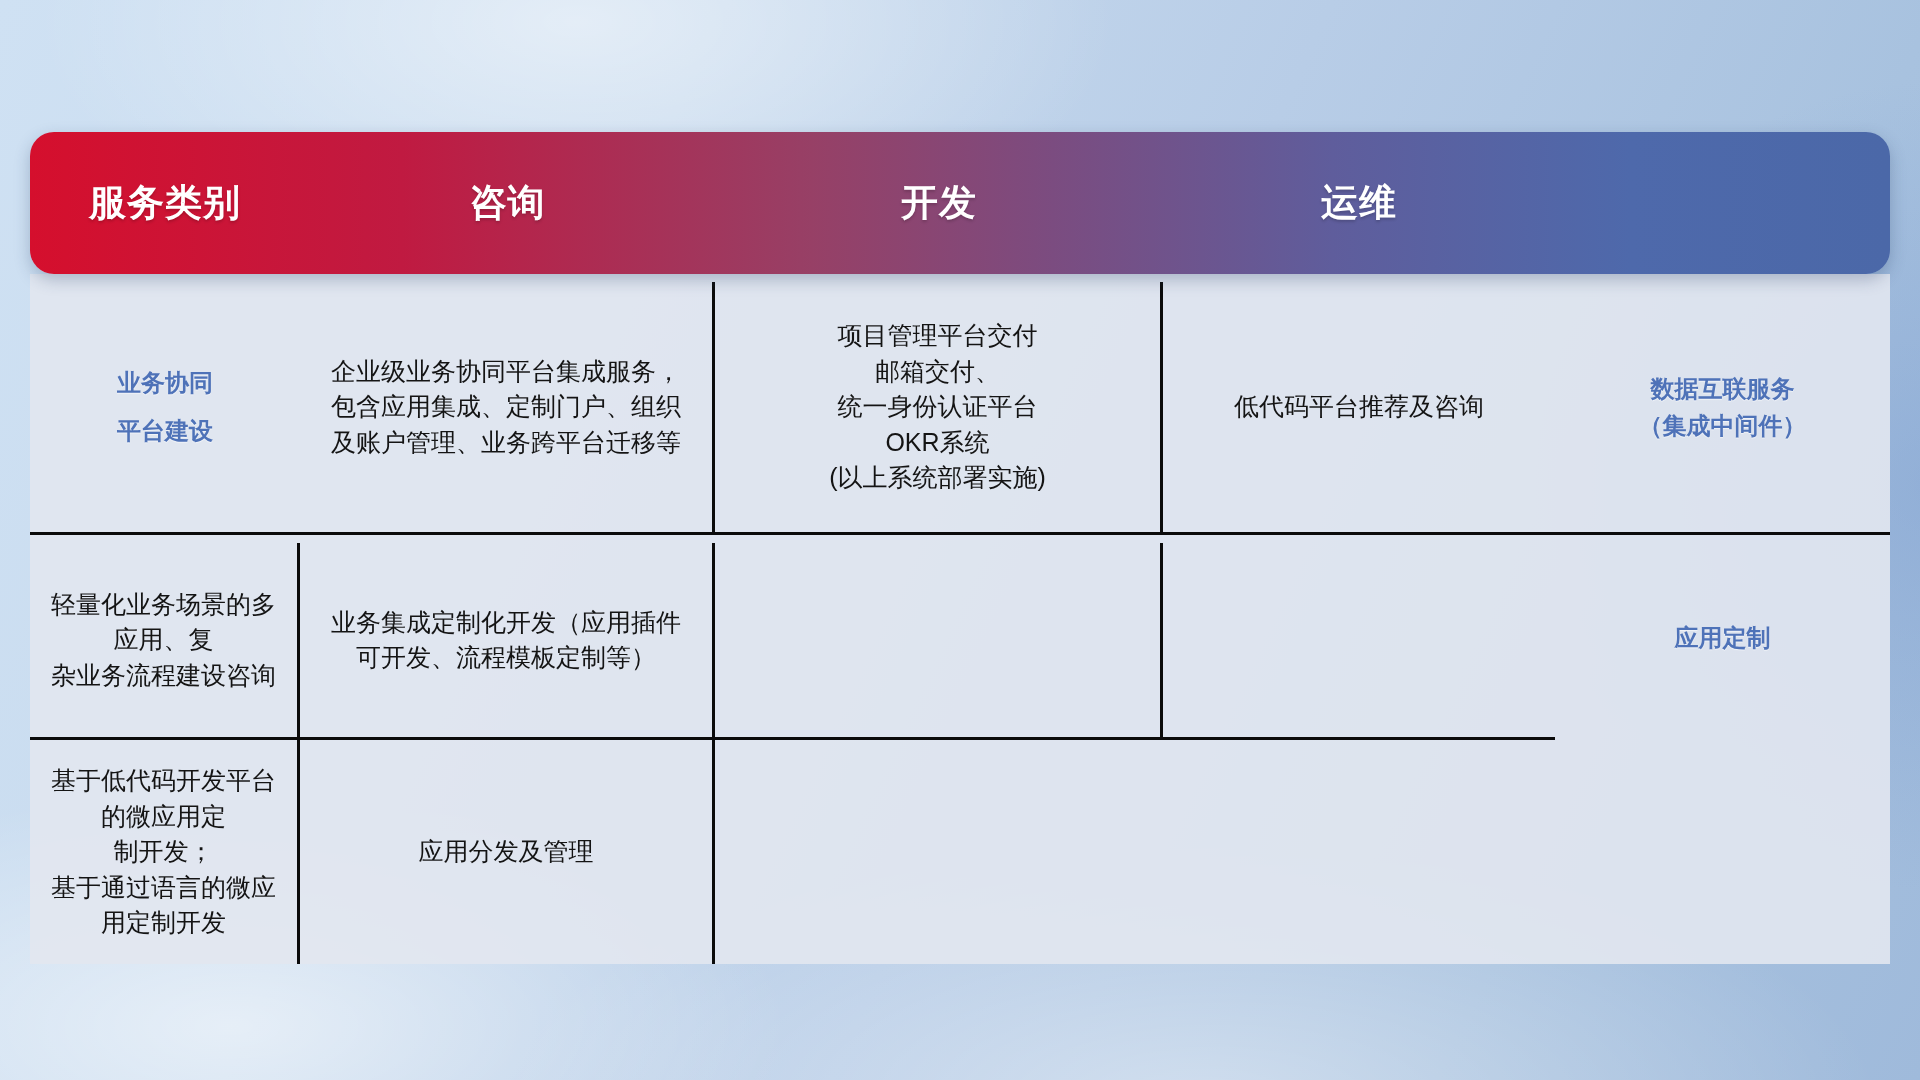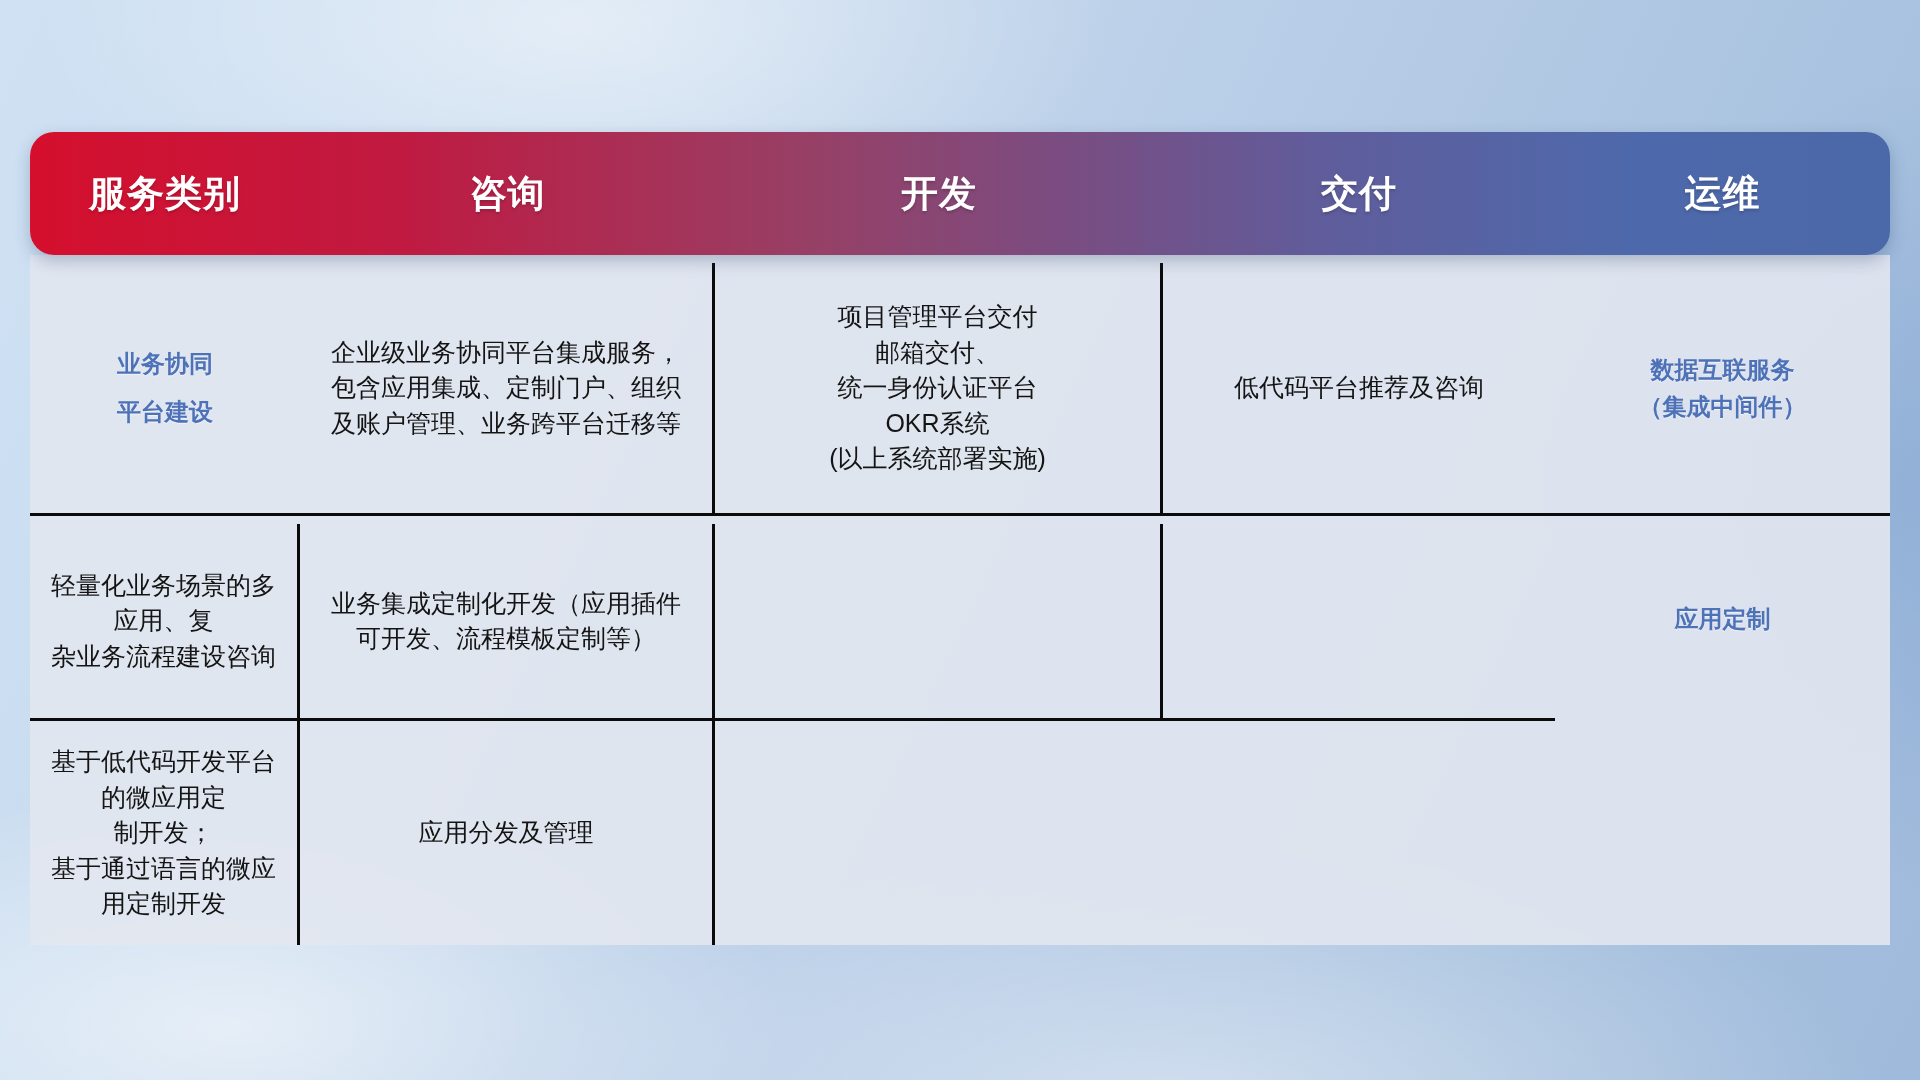--- a/index.html
+++ b/index.html
@@ -18,21 +18,21 @@
     font-family:"Liberation Sans","DejaVu Sans",sans-serif;
     background:
       radial-gradient(ellipse 900px 380px at 12% 95%, rgba(255,255,255,0.55), rgba(255,255,255,0) 62%),
       radial-gradient(ellipse 1150px 430px at 62% 102%, rgba(255,255,255,0.42), rgba(255,255,255,0) 60%),
       radial-gradient(ellipse 900px 420px at 30% 2%, rgba(255,255,255,0.50), rgba(255,255,255,0) 60%),
       radial-gradient(ellipse 700px 700px at 101% 45%, rgba(115,150,205,0.38), rgba(115,150,205,0) 58%),
       linear-gradient(115deg,#cfe1f3 0%,#c7daee 30%,#b8cde7 55%,#a8c2df 80%,#9fbadb 100%);
   }
   .service-table{position:absolute;left:30px;top:132px;width:1860px;}
   .table-header{
-    height:123px;border-radius:24px;
+    height:142px;border-radius:24px;
     display:grid;grid-template-columns:270px 415px 448px 392px 335px;
     align-items:center;
     background:linear-gradient(90deg,
       var(--header-gradient-left) 0%,
       #c01a41 20%,
       #974066 42%,
       var(--header-gradient-mid) 55%,
       #5f5d9c 70%,
       #4e69ab 86%,
       var(--header-gradient-right) 100%);
@@ -68,21 +68,20 @@
 </head>
 <body>
 
 <div class="stage">
   <div class="service-table">
 
     <div class="table-header">
       <div class="hcell">服务类别</div>
       <div class="hcell">咨询</div>
       <div class="hcell">开发</div>
-      <div class="hcell">交付</div>
       <div class="hcell">运维</div>
     </div>
 
     <div class="table-body">
 
       <div class="cell cat cat-tall r1 c1">业务协同
 平台建设</div>
       <div class="cell r1 c3">企业级业务协同平台集成服务，
 包含应用集成、定制门户、组织
 及账户管理、业务跨平台迁移等</div>

